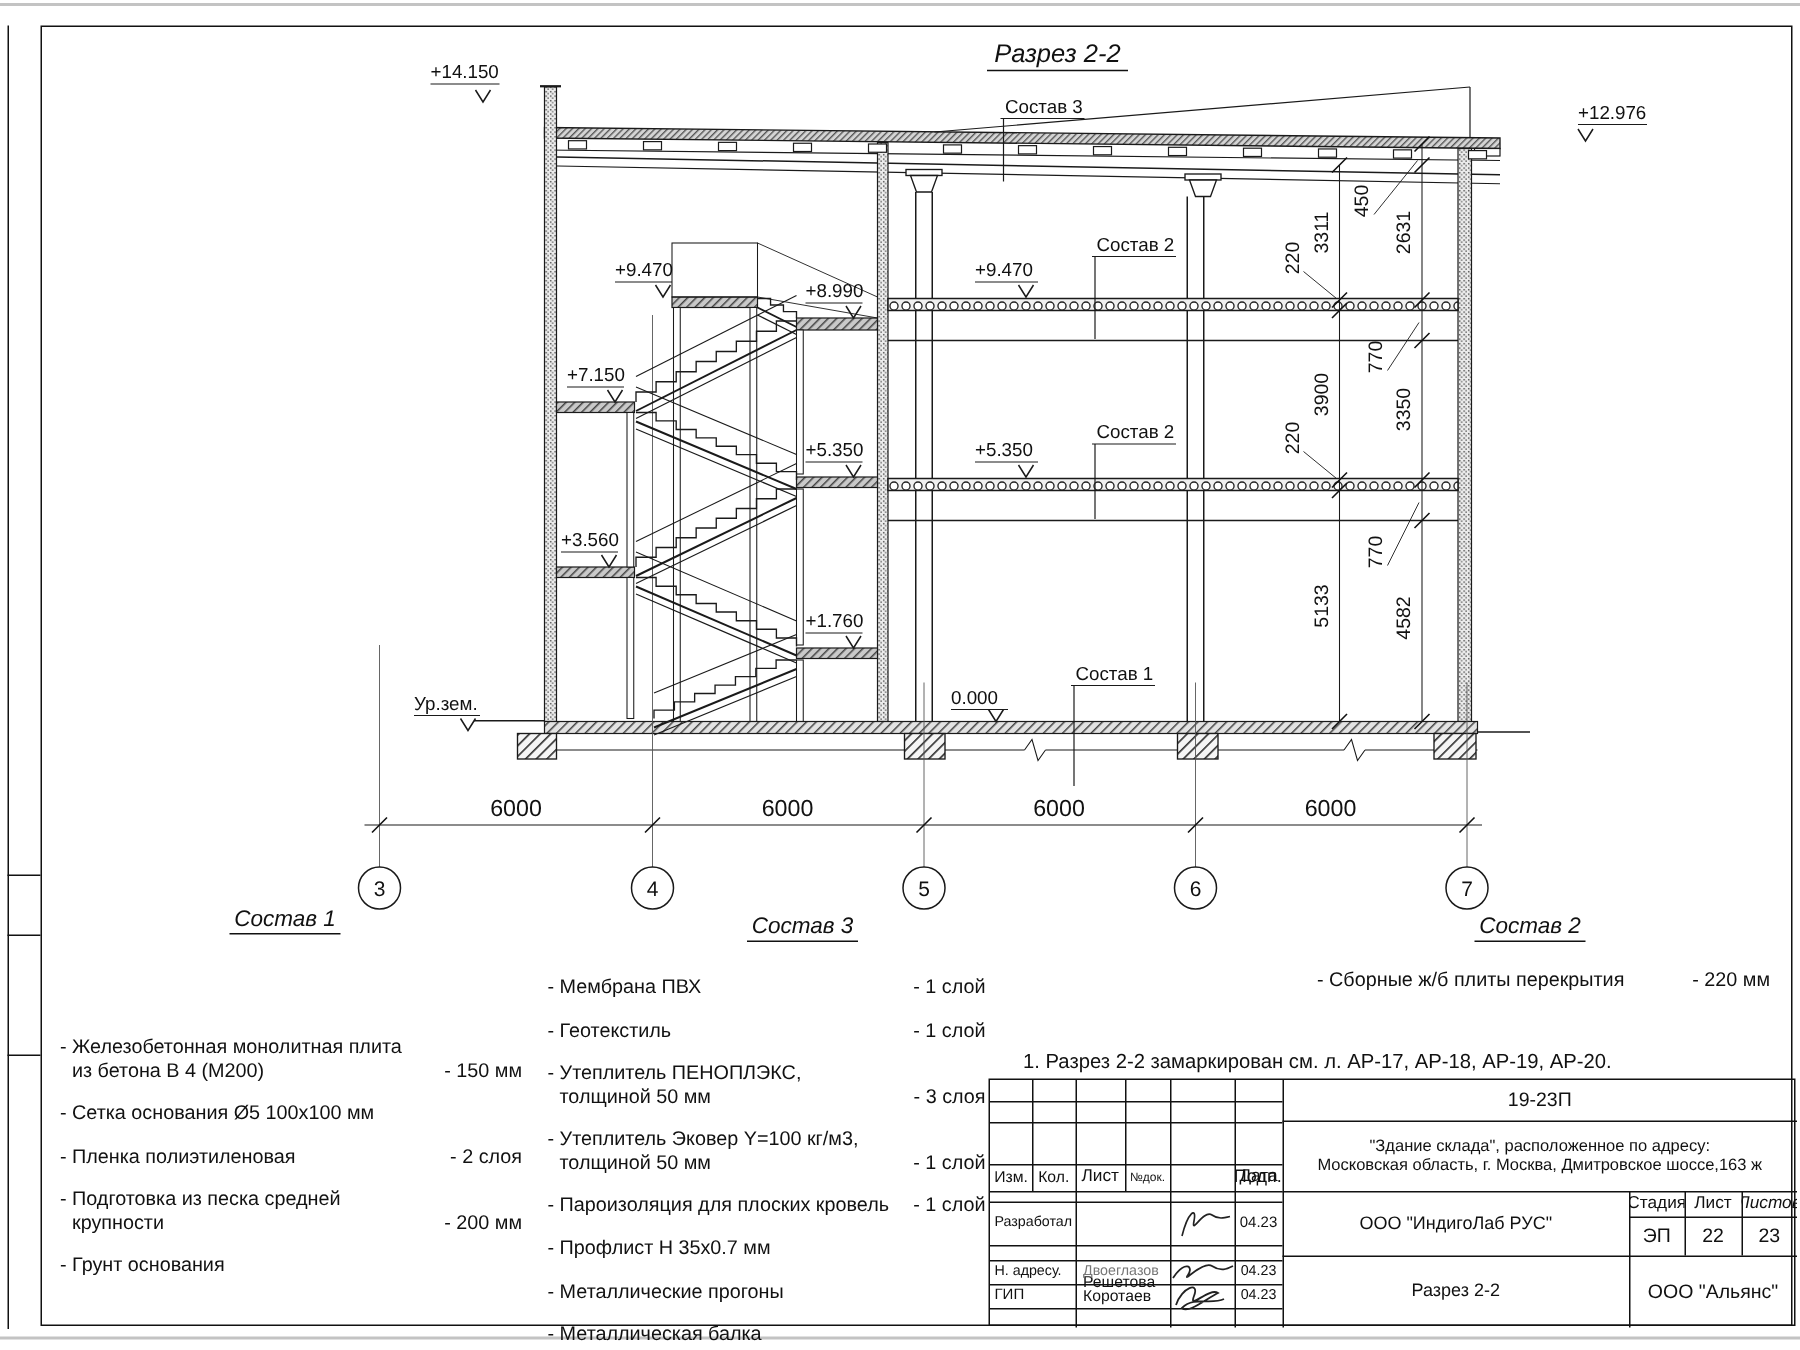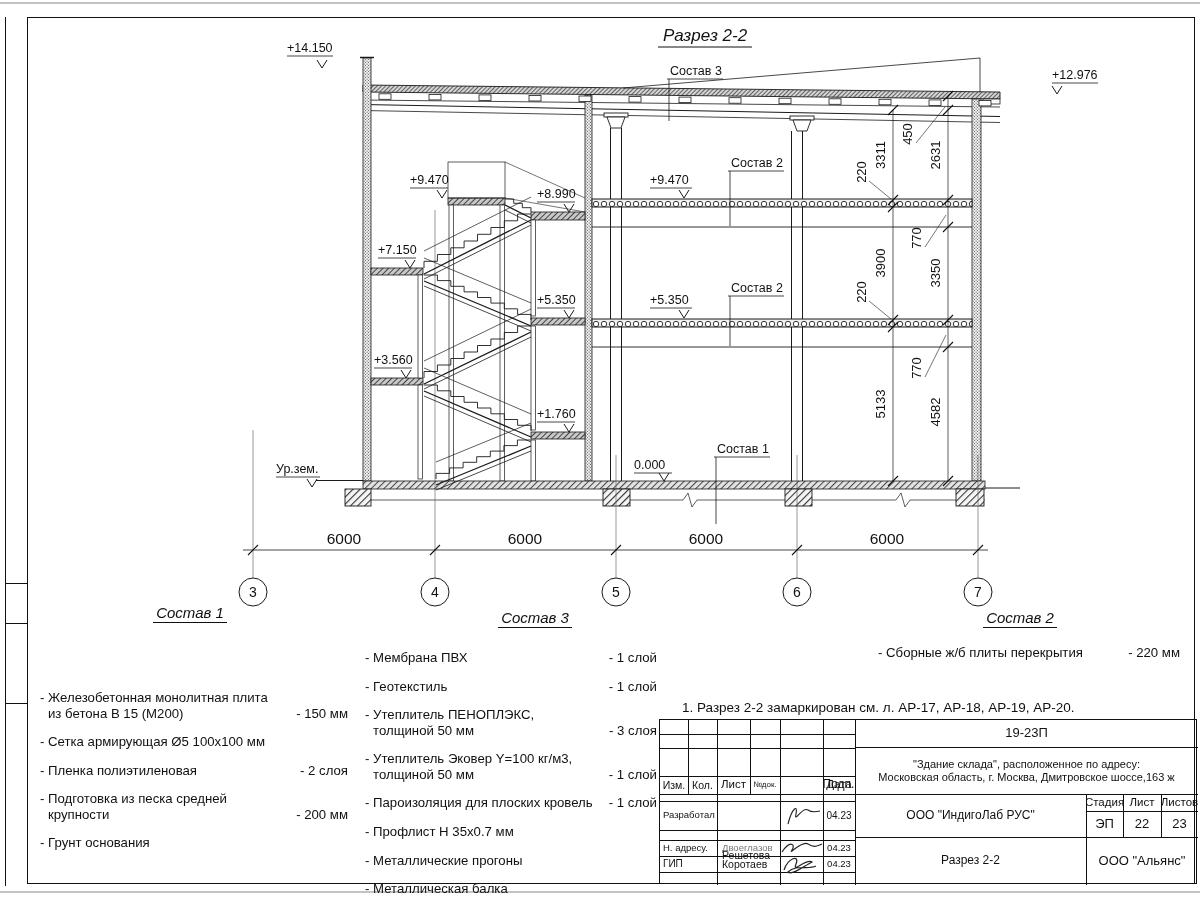--- a/index.html
+++ b/index.html
@@ -284,26 +284,26 @@
     <text x="940" y="273" text-anchor="middle" font-size="13" transform="rotate(-90 940 273)">3350</text>
     <text x="921" y="368" text-anchor="middle" font-size="13" transform="rotate(-90 921 368)">770</text>
     <text x="940" y="412" text-anchor="middle" font-size="13" transform="rotate(-90 940 412)">4582</text>
   </svg>
 
   <div class="lg-head" style="left:40px;top:604px;width:300px;"><span>Состав 1</span></div>
   <div class="legend" style="left:40px;top:650px;width:308px;margin-top:40px;">
     <div class="l-item">
       <div class="txt">
           <div>- Железобетонная  монолитная плита</div>
-          <div class="l2">из бетона В 15 (М200)</div>
+          <div class="l2">из бетона В 4 (М200)</div>
         </div>
       <div class="val">- 150 мм</div>
     </div>
     <div class="l-item">
-      <div class="txt">- Сетка армирующая Ø5 100х100 мм</div>
+      <div class="txt">- Сетка основания Ø5 100х100 мм</div>
       <div class="val"></div>
     </div>
     <div class="l-item">
       <div class="txt">- Пленка полиэтиленовая</div>
       <div class="val">- 2 слоя</div>
     </div>
     <div class="l-item">
       <div class="txt">
           <div>- Подготовка из песка средней</div>
           <div class="l2">крупности</div>
@@ -419,18 +419,18 @@
     <div class="cell" style="left:195px;top:0;width:343px;height:27px;font-size:13px;">19-23П</div>
     <div class="cell" style="left:195px;top:27px;width:343px;height:47px;font-size:11px;flex-direction:column;">
       <div>"Здание склада", расположенное по адресу:</div>
       <div>Московская область, г. Москва, Дмитровское шоссе,163 ж</div>
     </div>
     <div class="cell" style="left:195px;top:74px;width:231px;height:43px;font-size:12px;">ООО "ИндигоЛаб РУС"</div>
     <div class="cell" style="left:195px;top:117px;width:231px;height:48px;font-size:12px;">Разрез 2-2</div>
     <div class="cell" style="left:426px;top:117px;width:112px;height:48px;font-size:13px;">ООО "Альянс"</div>
     <div class="cell" style="left:426px;top:74px;width:37px;height:17px;font-size:11.5px;">Стадия</div>
     <div class="cell" style="left:463px;top:74px;width:38px;height:17px;font-size:11.5px;">Лист</div>
-    <div class="cell" style="left:501px;top:74px;width:37px;height:17px;font-size:11.5px;">Листов</div>
+    <div class="cell" style="left:501px;top:74px;width:37px;height:17px;font-size:11.5px;font-style:italic;">Листов</div>
     <div class="cell" style="left:426px;top:91px;width:37px;height:26px;font-size:13px;">ЭП</div>
     <div class="cell" style="left:463px;top:91px;width:38px;height:26px;font-size:13px;">22</div>
     <div class="cell" style="left:501px;top:91px;width:37px;height:26px;font-size:13px;">23</div>
   </div>
 </div>
 
 </body></html>

